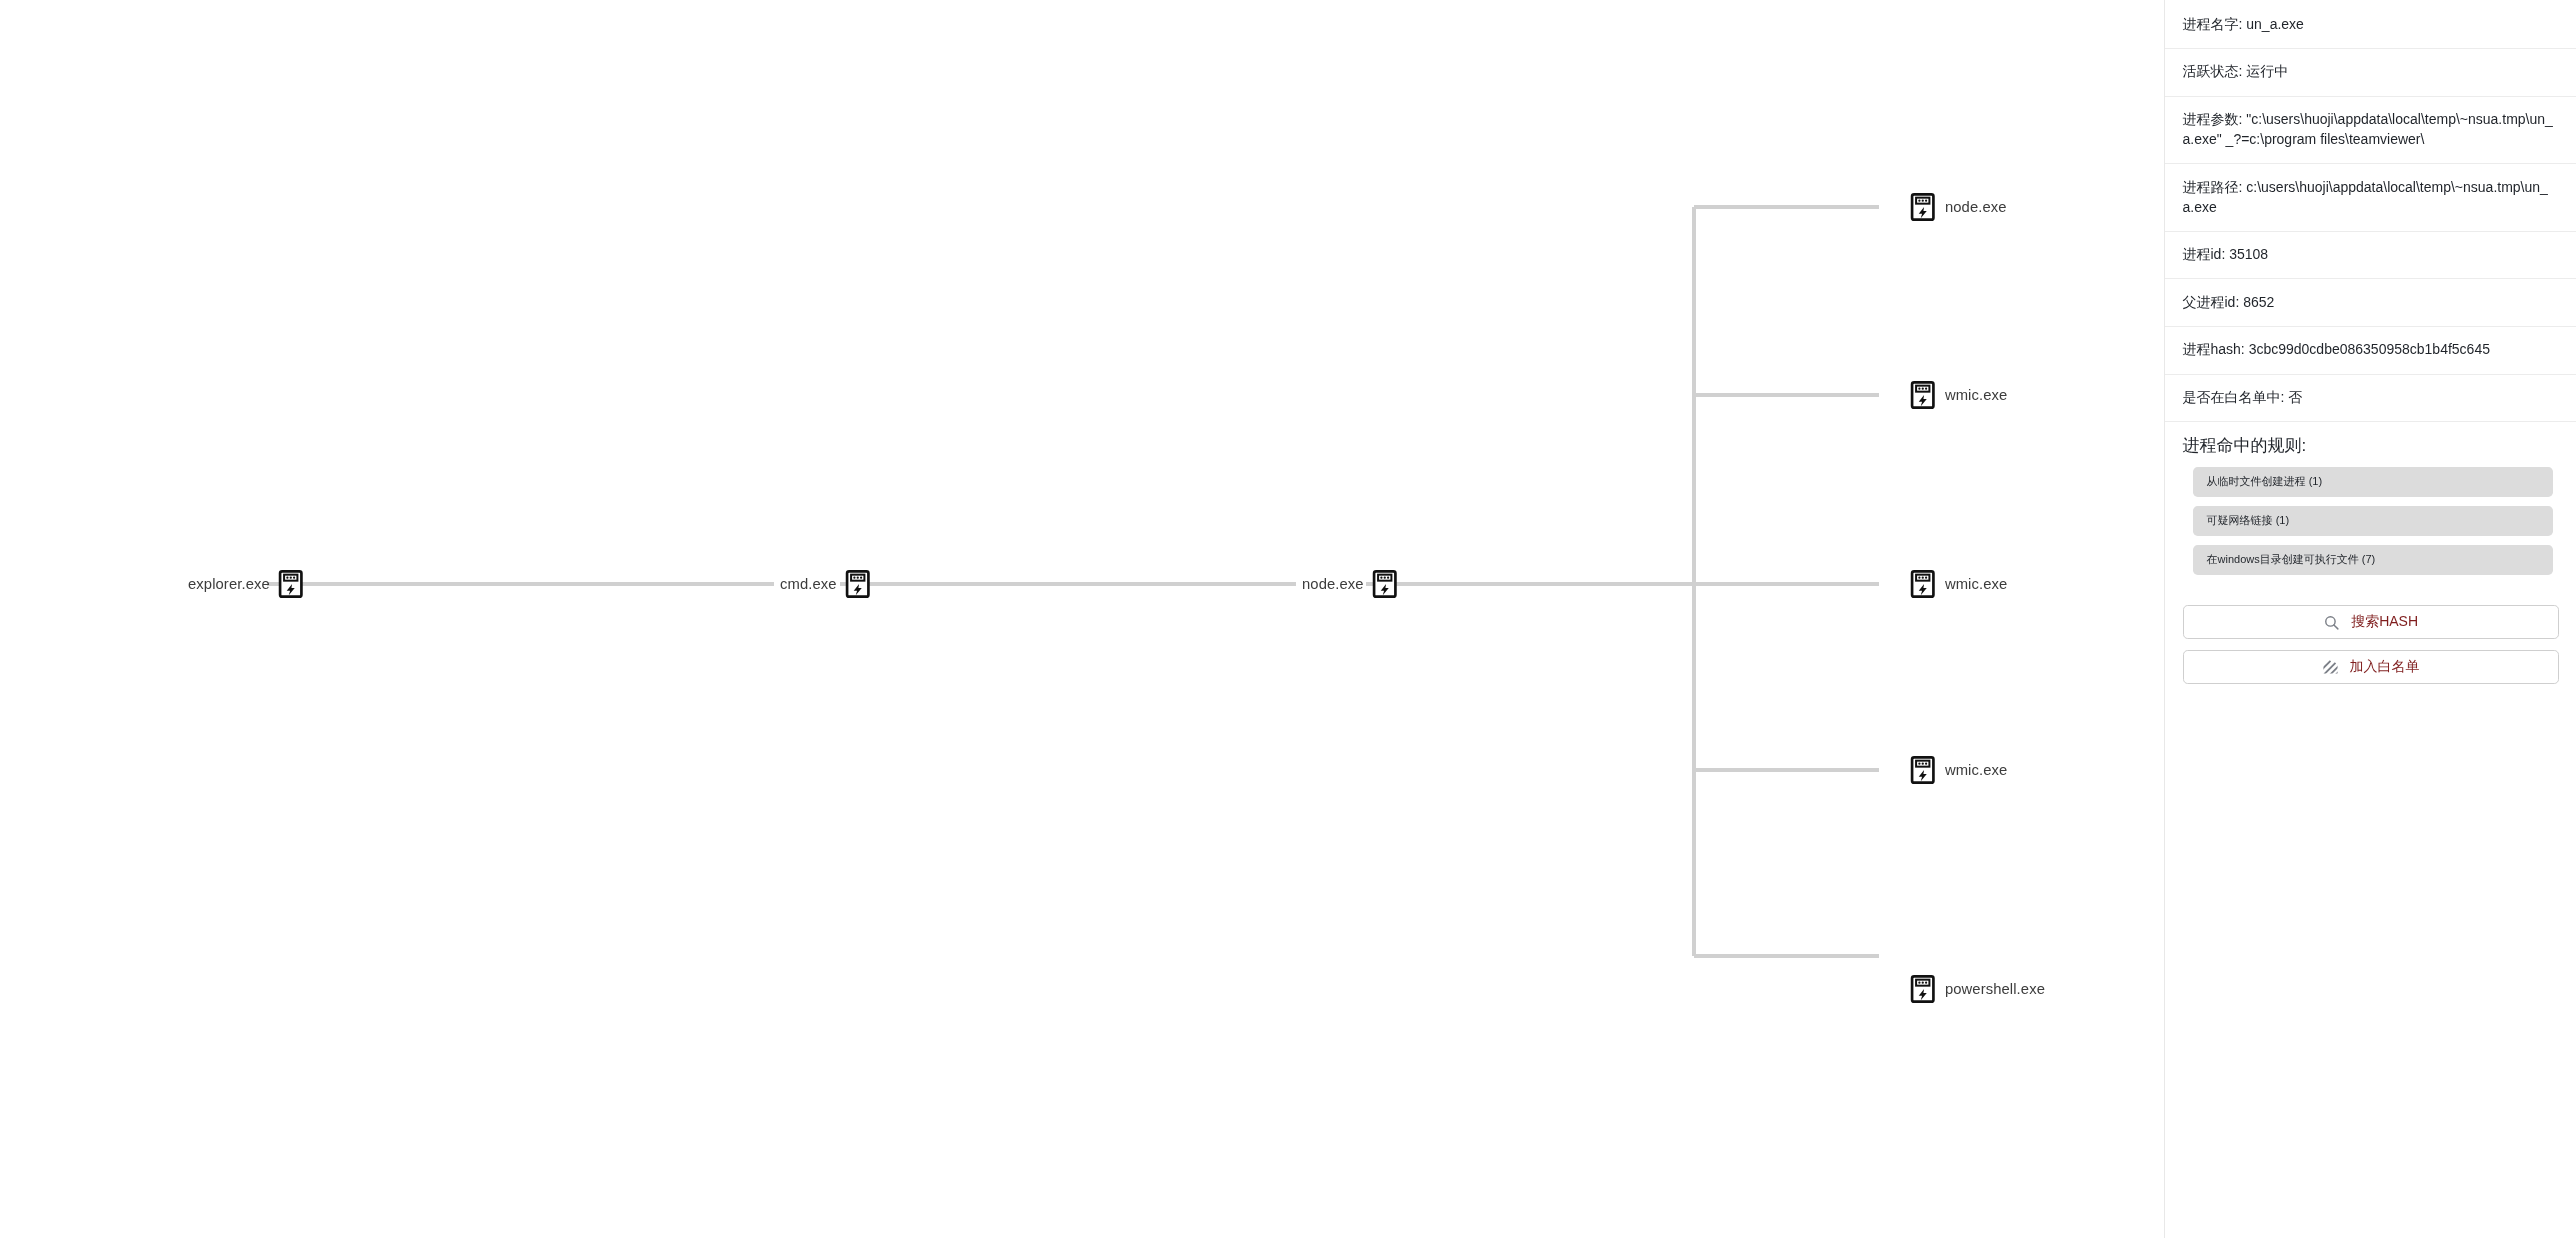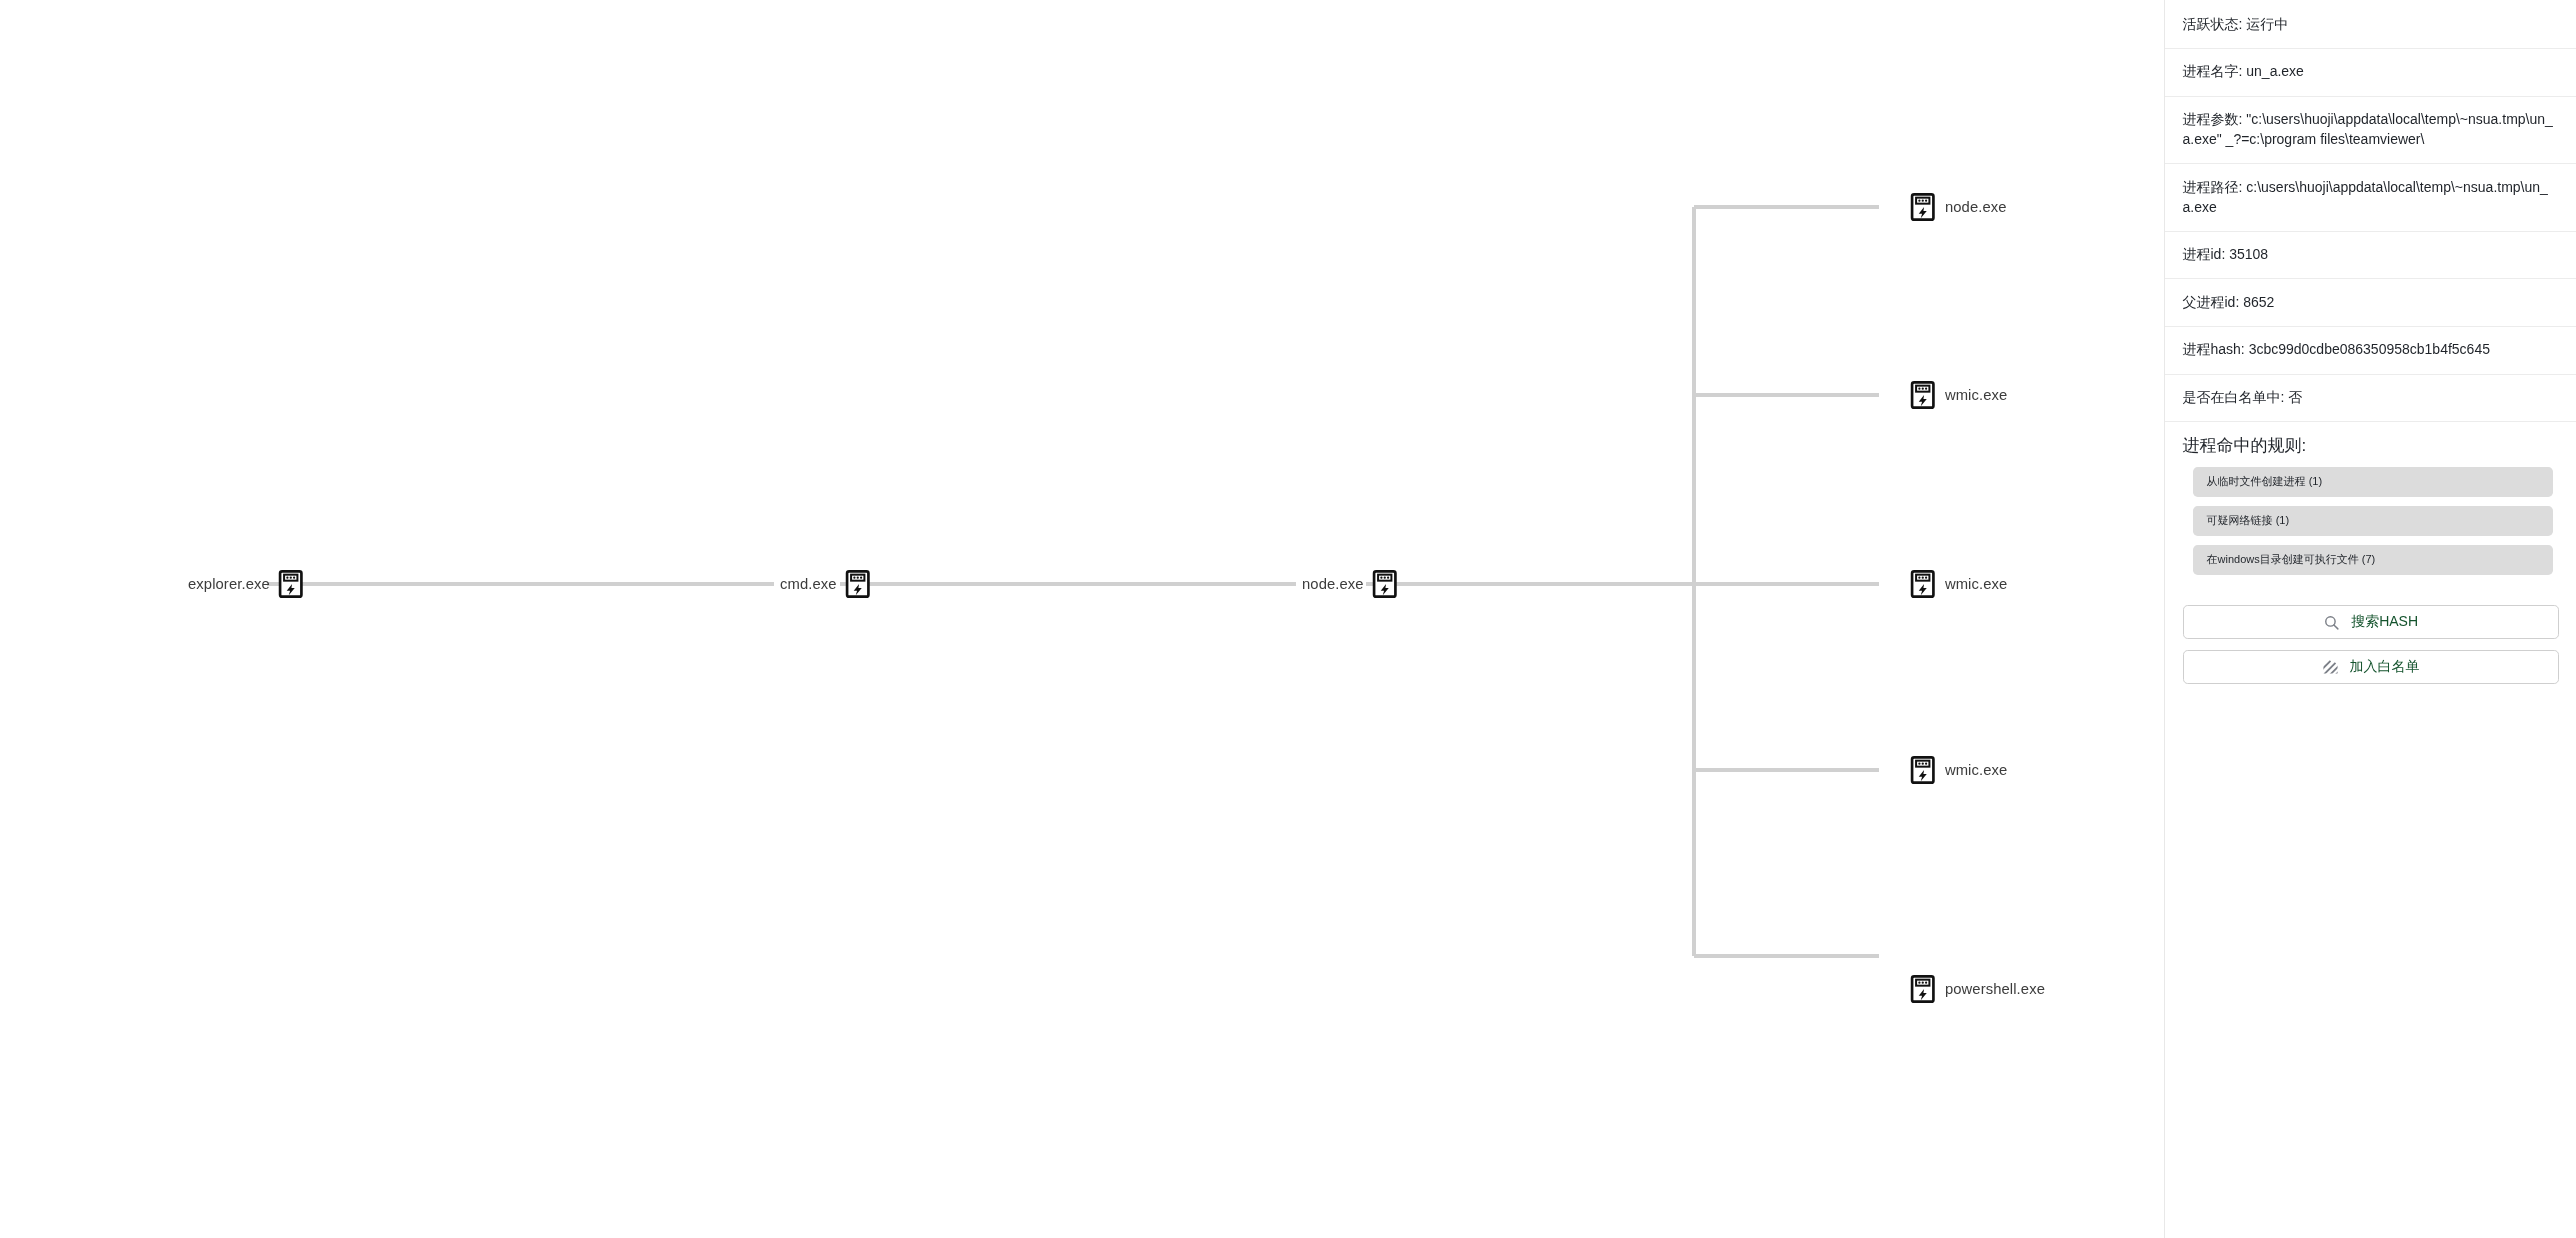--- a/index.html
+++ b/index.html
@@ -114,21 +114,21 @@
     display: flex;
     align-items: center;
     justify-content: center;
     width: 376px;
     height: 34px;
     margin: 0 auto 10.7px auto;
     border: 1px solid #cfcfcf;
     border-radius: 4.7px;
     background: #ffffff;
     box-sizing: border-box;
-    color: #14532d;
+    color: #7f1d1d;
     font-size: 14px;
     font-family: "Liberation Sans", sans-serif;
     cursor: pointer;
   }
   #search-hash-button { margin-top: 16px; }
   .panel-btn .btn-icon {
     width: 17.5px;
     height: 17.5px;
     margin-right: 10.7px;
     display: inline-flex;
@@ -270,25 +270,25 @@
           <path d="M21 21 L13 31 L18 31 L16 38 L25 27 L20 27 Z" fill="#111"></path>
         </svg>
     </span>
     <span class="proc-label">powershell.exe</span>
   </div>
 </div>
 
 <div id="detail-panel">
 
   <div class="detail-row">
+    <span class="rk">进程名字: </span><span class="rv">un_a.exe</span>
+  </div>
+
+  <div class="detail-row">
     <span class="rk">活跃状态: </span><span class="rv">运行中</span>
-  </div>
-
-  <div class="detail-row">
-    <span class="rk">进程名字: </span><span class="rv">un_a.exe</span>
   </div>
 
   <div class="detail-row">
     <span class="rk">进程参数: </span><span class="rv">"c:\users\huoji\appdata\local\temp\~nsua.tmp\un_a.exe" _?=c:\program files\teamviewer\</span>
   </div>
 
   <div class="detail-row">
     <span class="rk">进程路径: </span><span class="rv">c:\users\huoji\appdata\local\temp\~nsua.tmp\un_a.exe</span>
   </div>
 

